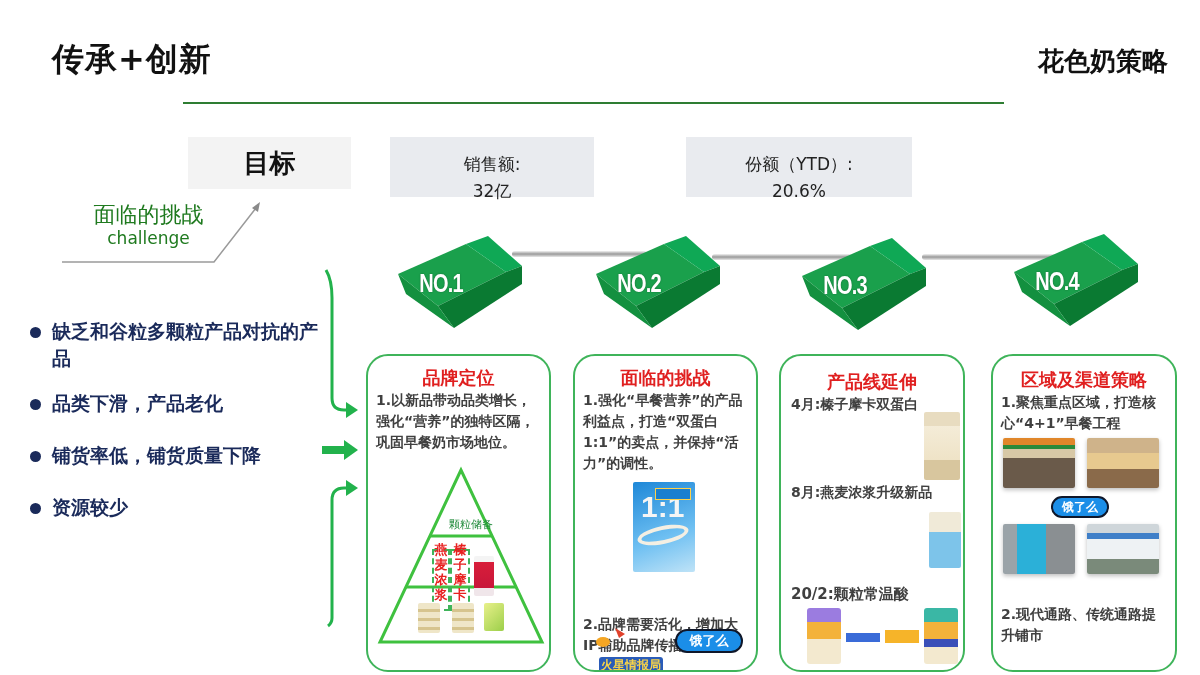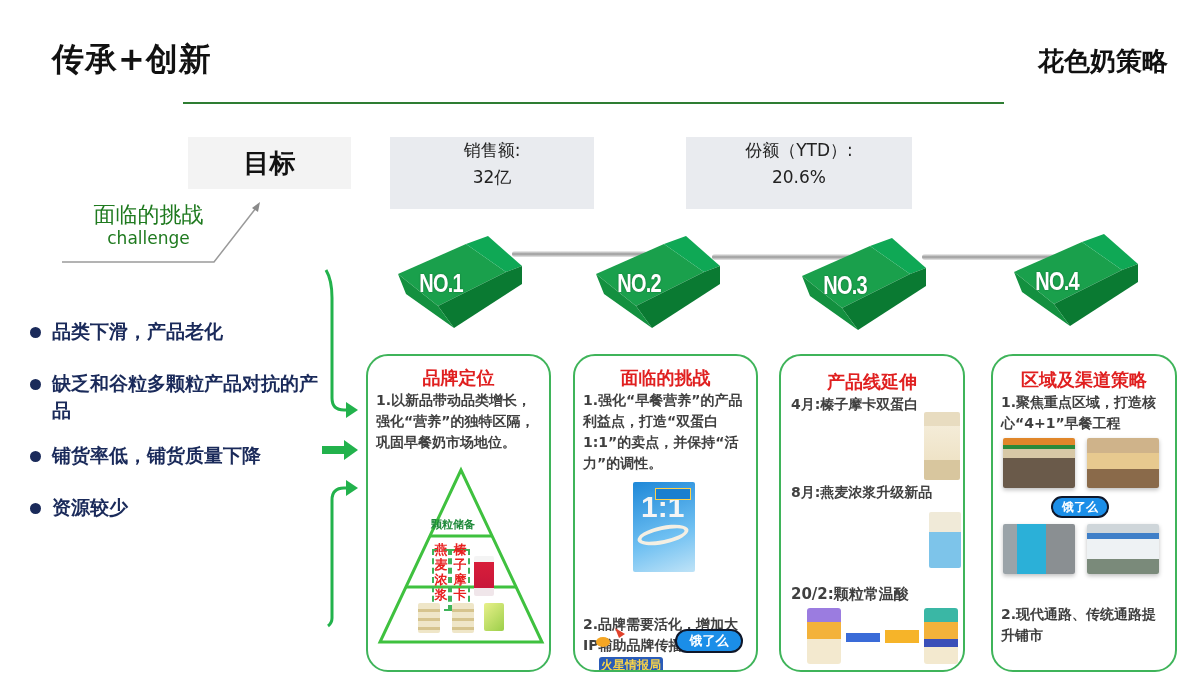--- a/index.html
+++ b/index.html
@@ -5,21 +5,21 @@
   * { box-sizing: border-box; margin: 0; padding: 0; }
   html, body { width: 1200px; height: 675px; background: #ffffff; overflow: hidden; }
   body { position: relative; font-family: "DejaVu Sans", "Liberation Sans", sans-serif; color: #111; }
 
   .title-left { position: absolute; left: 52px; top: 38px; font-size: 32px; font-weight: bold; color: #111; letter-spacing: 1px; }
   .title-right { position: absolute; right: 32px; top: 44px; font-size: 26px; font-weight: bold; color: #111; }
   .header-rule { position: absolute; left: 183px; top: 102px; width: 821px; height: 2px; background: #2e7d32; }
 
   .goal-box { position: absolute; left: 188px; top: 137px; width: 163px; height: 52px; background: #f3f3f3;
     display: flex; align-items: center; justify-content: center; font-size: 26px; font-weight: bold; color: #111; }
-  .metric-box { position: absolute; top: 137px; height: 72px; background: #e9ebef; text-align: center; font-size: 17px; color: #222; line-height: 27px; padding-top: 0; }
+  .metric-box { position: absolute; top: 137px; height: 60px; background: #e9ebef; text-align: center; font-size: 17px; color: #222; line-height: 27px; padding-top: 14px; }
   .metric-sales { left: 390px; width: 204px; }
   .metric-share { left: 686px; width: 226px; }
 
   .challenge { position: absolute; left: 81px; top: 200px; color: #1f7a1f; font-weight: normal; text-align: center; width: 135px; }
   .challenge .cn { font-size: 22px; display: block; }
   .challenge .en { font-size: 17px; display: block; margin-top: -2px; }
   .challenge-line { position: absolute; left: 0; top: 0; }
 
   .bullets { position: absolute; left: 28px; top: 318px; width: 290px; color: #1a2a5a; font-weight: bold; font-size: 19px; }
   .bullet { position: relative; padding-left: 24px; line-height: 27px; margin-bottom: 25px; }
@@ -37,21 +37,21 @@
   .card { position: absolute; top: 354px; height: 318px; border: 2px solid #3fb45a; border-radius: 22px; background: #fff; overflow: hidden; }
   .card-title { text-align: center; color: #e02020; font-weight: bold; font-size: 18px; margin-top: 10px; }
   .card-text { color: #404040; font-weight: bold; font-size: 14px; line-height: 21px; padding: 0 6px 0 8px; }
 
   .card1 { left: 366px; width: 185px; }
   .card2 { left: 573px; width: 185px; }
   .card3 { left: 779px; width: 186px; }
   .card4 { left: 991px; width: 186px; }
 
   .pyramid { position: absolute; left: 8px; top: 110px; }
-  .pyr-label-top { position: absolute; left: 63px; top: 161px; font-size: 11px; font-weight: bold; color: #1f8a3a; }
+  .pyr-label-top { position: absolute; left: 81px; top: 161px; font-size: 11px; font-weight: normal; color: #1f8a3a; }
   .pyr-vert { position: absolute; color: #e82020; font-weight: bold; font-size: 13px; line-height: 15px; width: 16px; text-align: center; }
   .dash-box { position: absolute; border: 2px dashed #3fb45a; }
   .prod { position: absolute; border-radius: 2px; }
 
   .poster { position: absolute; left: 58px; top: 126px; width: 62px; height: 90px; background: linear-gradient(160deg, #1e88d8, #6fc0f2 60%, #bfe3f7); border-radius: 2px; }
   .poster .p1 { position: absolute; left: 8px; top: 8px; font-size: 30px; font-weight: bold; color: #f5f5f5; font-family: "Liberation Sans", sans-serif; }
   .poster .ribbon { position: absolute; left: 4px; top: 44px; width: 52px; height: 18px; border: 4px solid #f4efe3; border-radius: 50%; transform: rotate(-12deg); }
   .poster .tag { position: absolute; left: 22px; top: 6px; width: 36px; height: 12px; background: #1a7fd0; border: 1px solid #ffd24a; font-size: 6px; color: #ffd24a; text-align: center; }
 
   .logo-mars { position: absolute; left: 14px; top: 268px; width: 80px; height: 30px; }
@@ -82,22 +82,22 @@
 <svg class="challenge-line" width="300" height="270" style="position:absolute;left:0;top:0;">
   <polyline points="62,262 214,262 256,208" fill="none" stroke="#9a9a9a" stroke-width="1.5"></polyline>
   <polygon points="260,202 252,208 258,212" fill="#8a8a8a"></polygon>
 </svg>
 <div class="challenge">
   <span class="cn">面临的挑战</span>
   <span class="en">challenge</span>
 </div>
 
 <div class="bullets">
+  <div class="bullet two-line">缺乏和谷粒多颗粒产品对抗的产品</div>
   <div class="bullet">品类下滑，产品老化</div>
-  <div class="bullet two-line">缺乏和谷粒多颗粒产品对抗的产品</div>
   <div class="bullet">铺货率低，铺货质量下降</div>
   <div class="bullet">资源较少</div>
 </div>
 
 <svg class="bracket" width="50" height="360">
   <path d="M8,2 Q14,12 14,30 L14,130 Q14,142 26,142 L30,142" fill="none" stroke="#22b24c" stroke-width="3"></path>
   <polygon points="28,134 40,142 28,150" fill="#22b24c"></polygon>
   <rect x="4" y="178" width="24" height="8" fill="#22b24c"></rect>
   <polygon points="26,172 40,182 26,192" fill="#22b24c"></polygon>
   <path d="M14,350 L14,232 Q14,220 26,220 L30,220" fill="none" stroke="#22b24c" stroke-width="3"></path>

